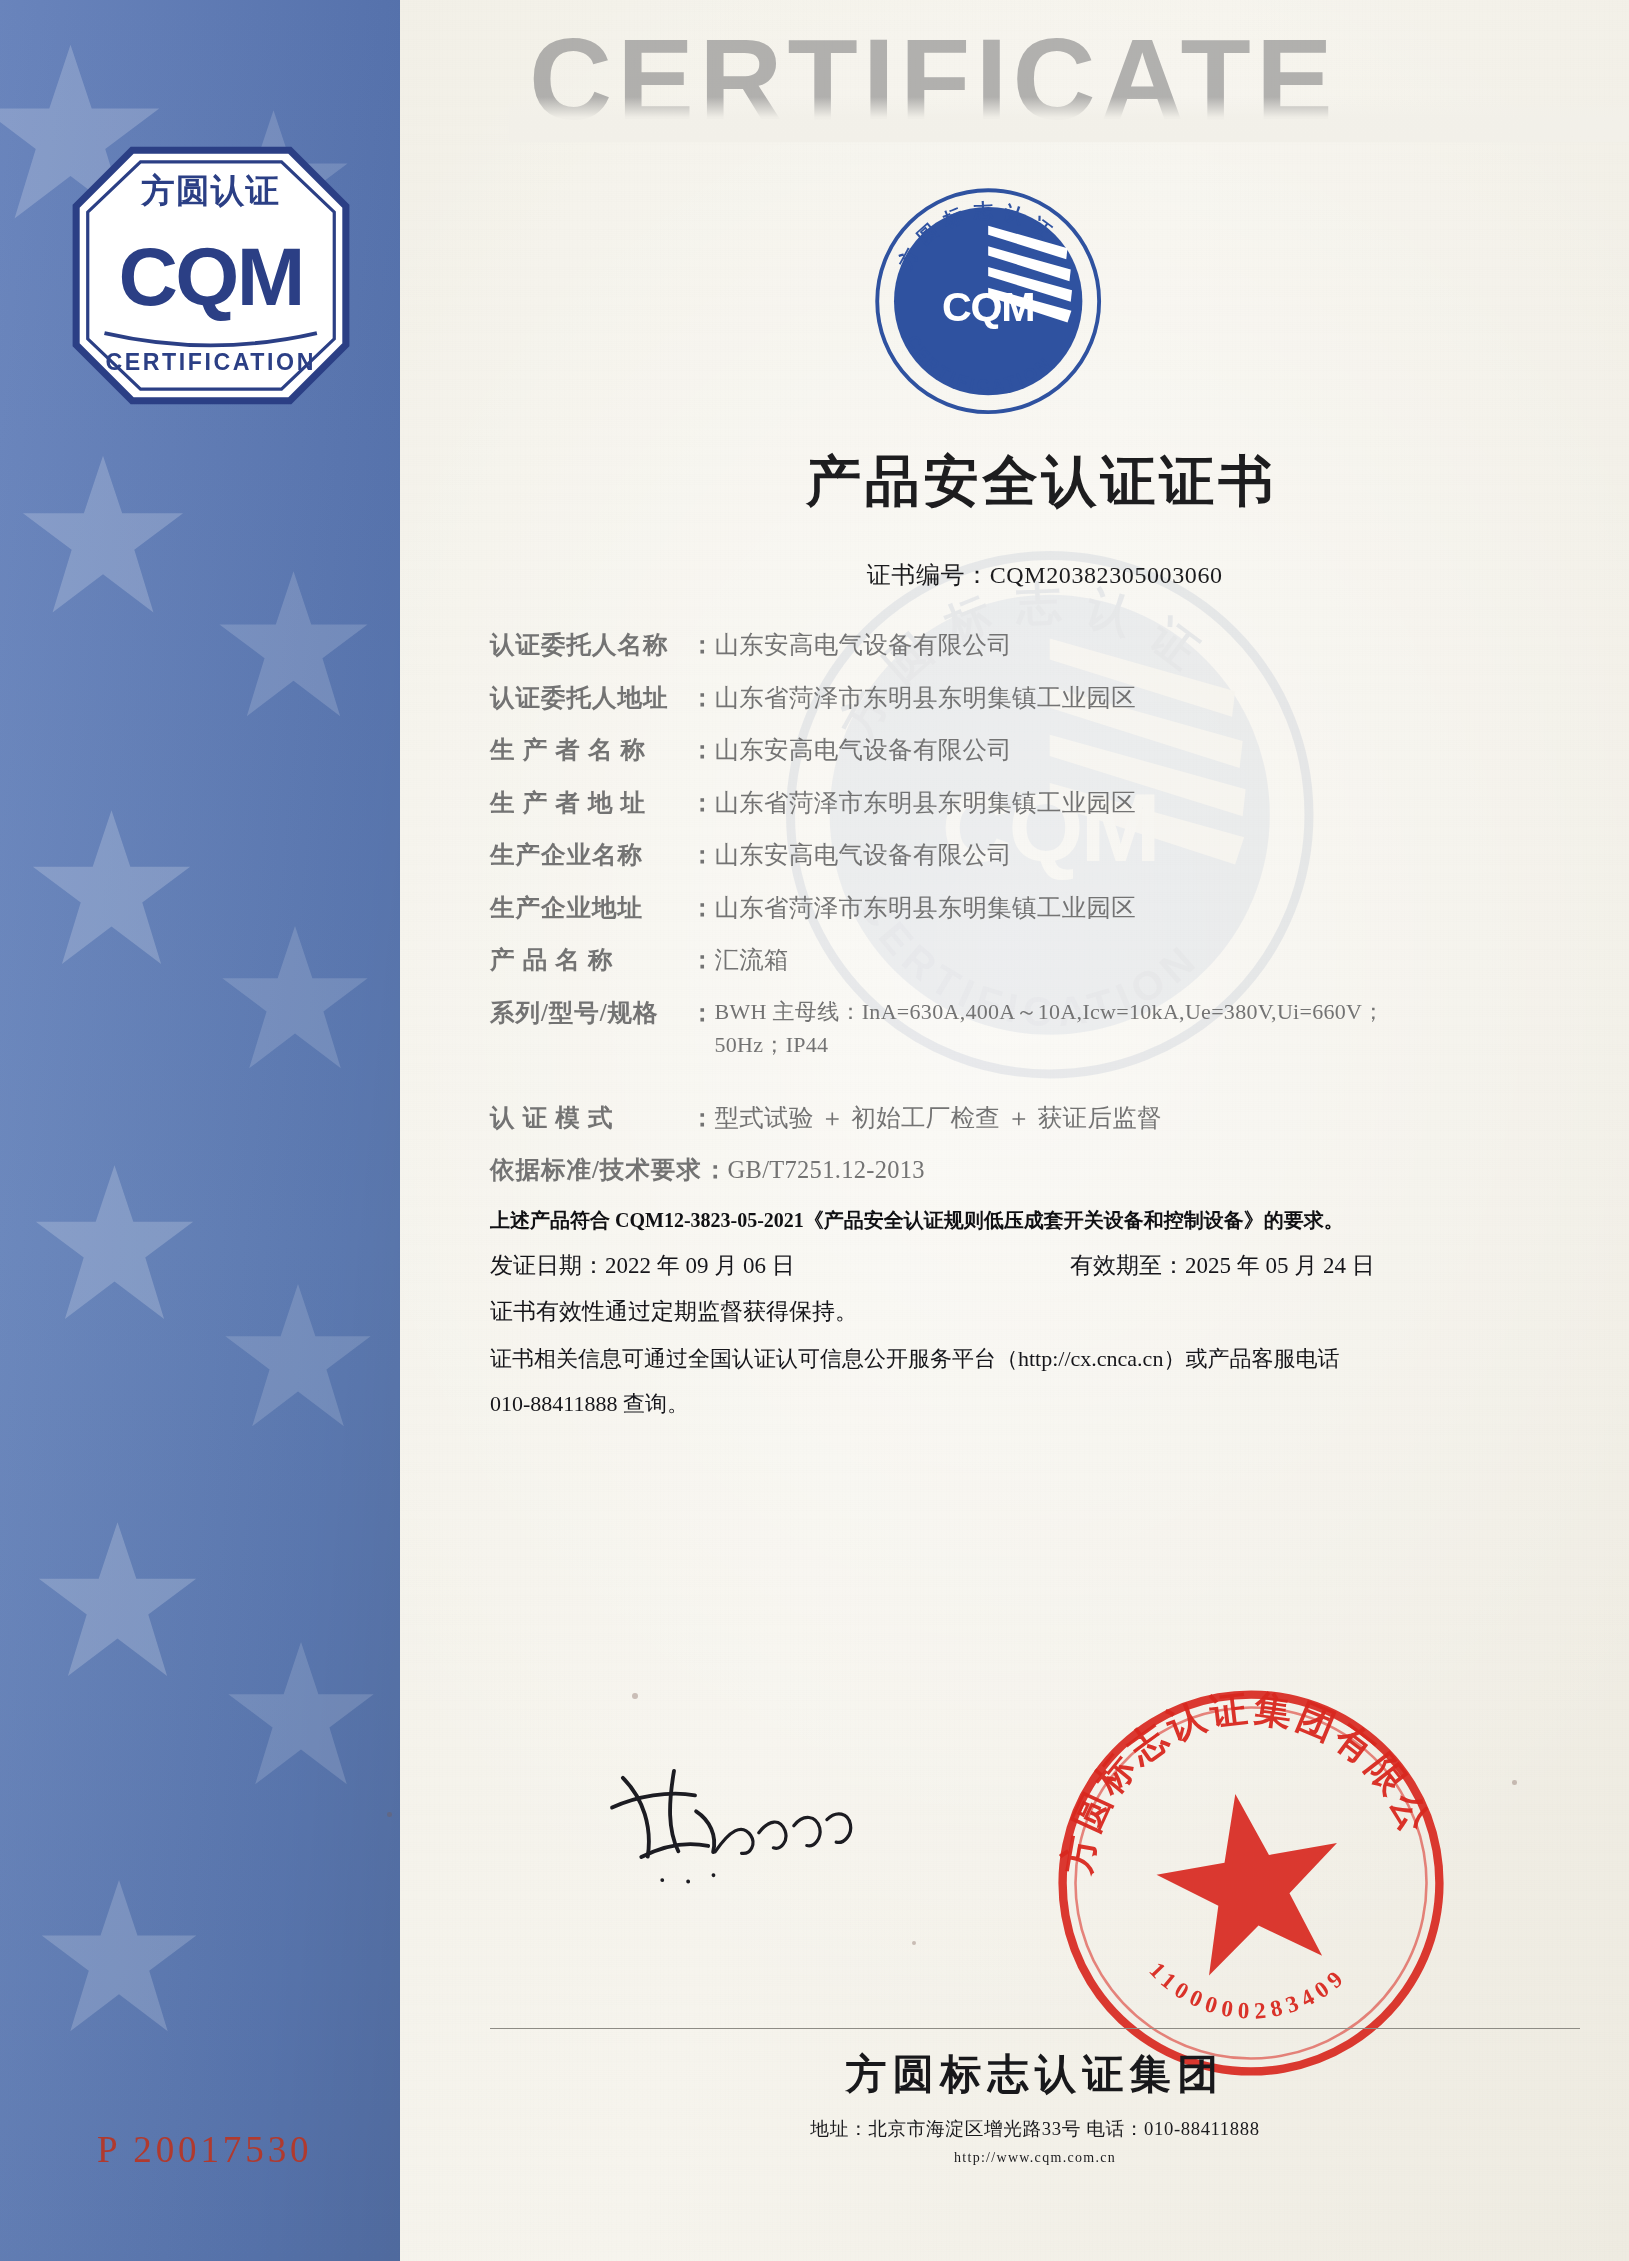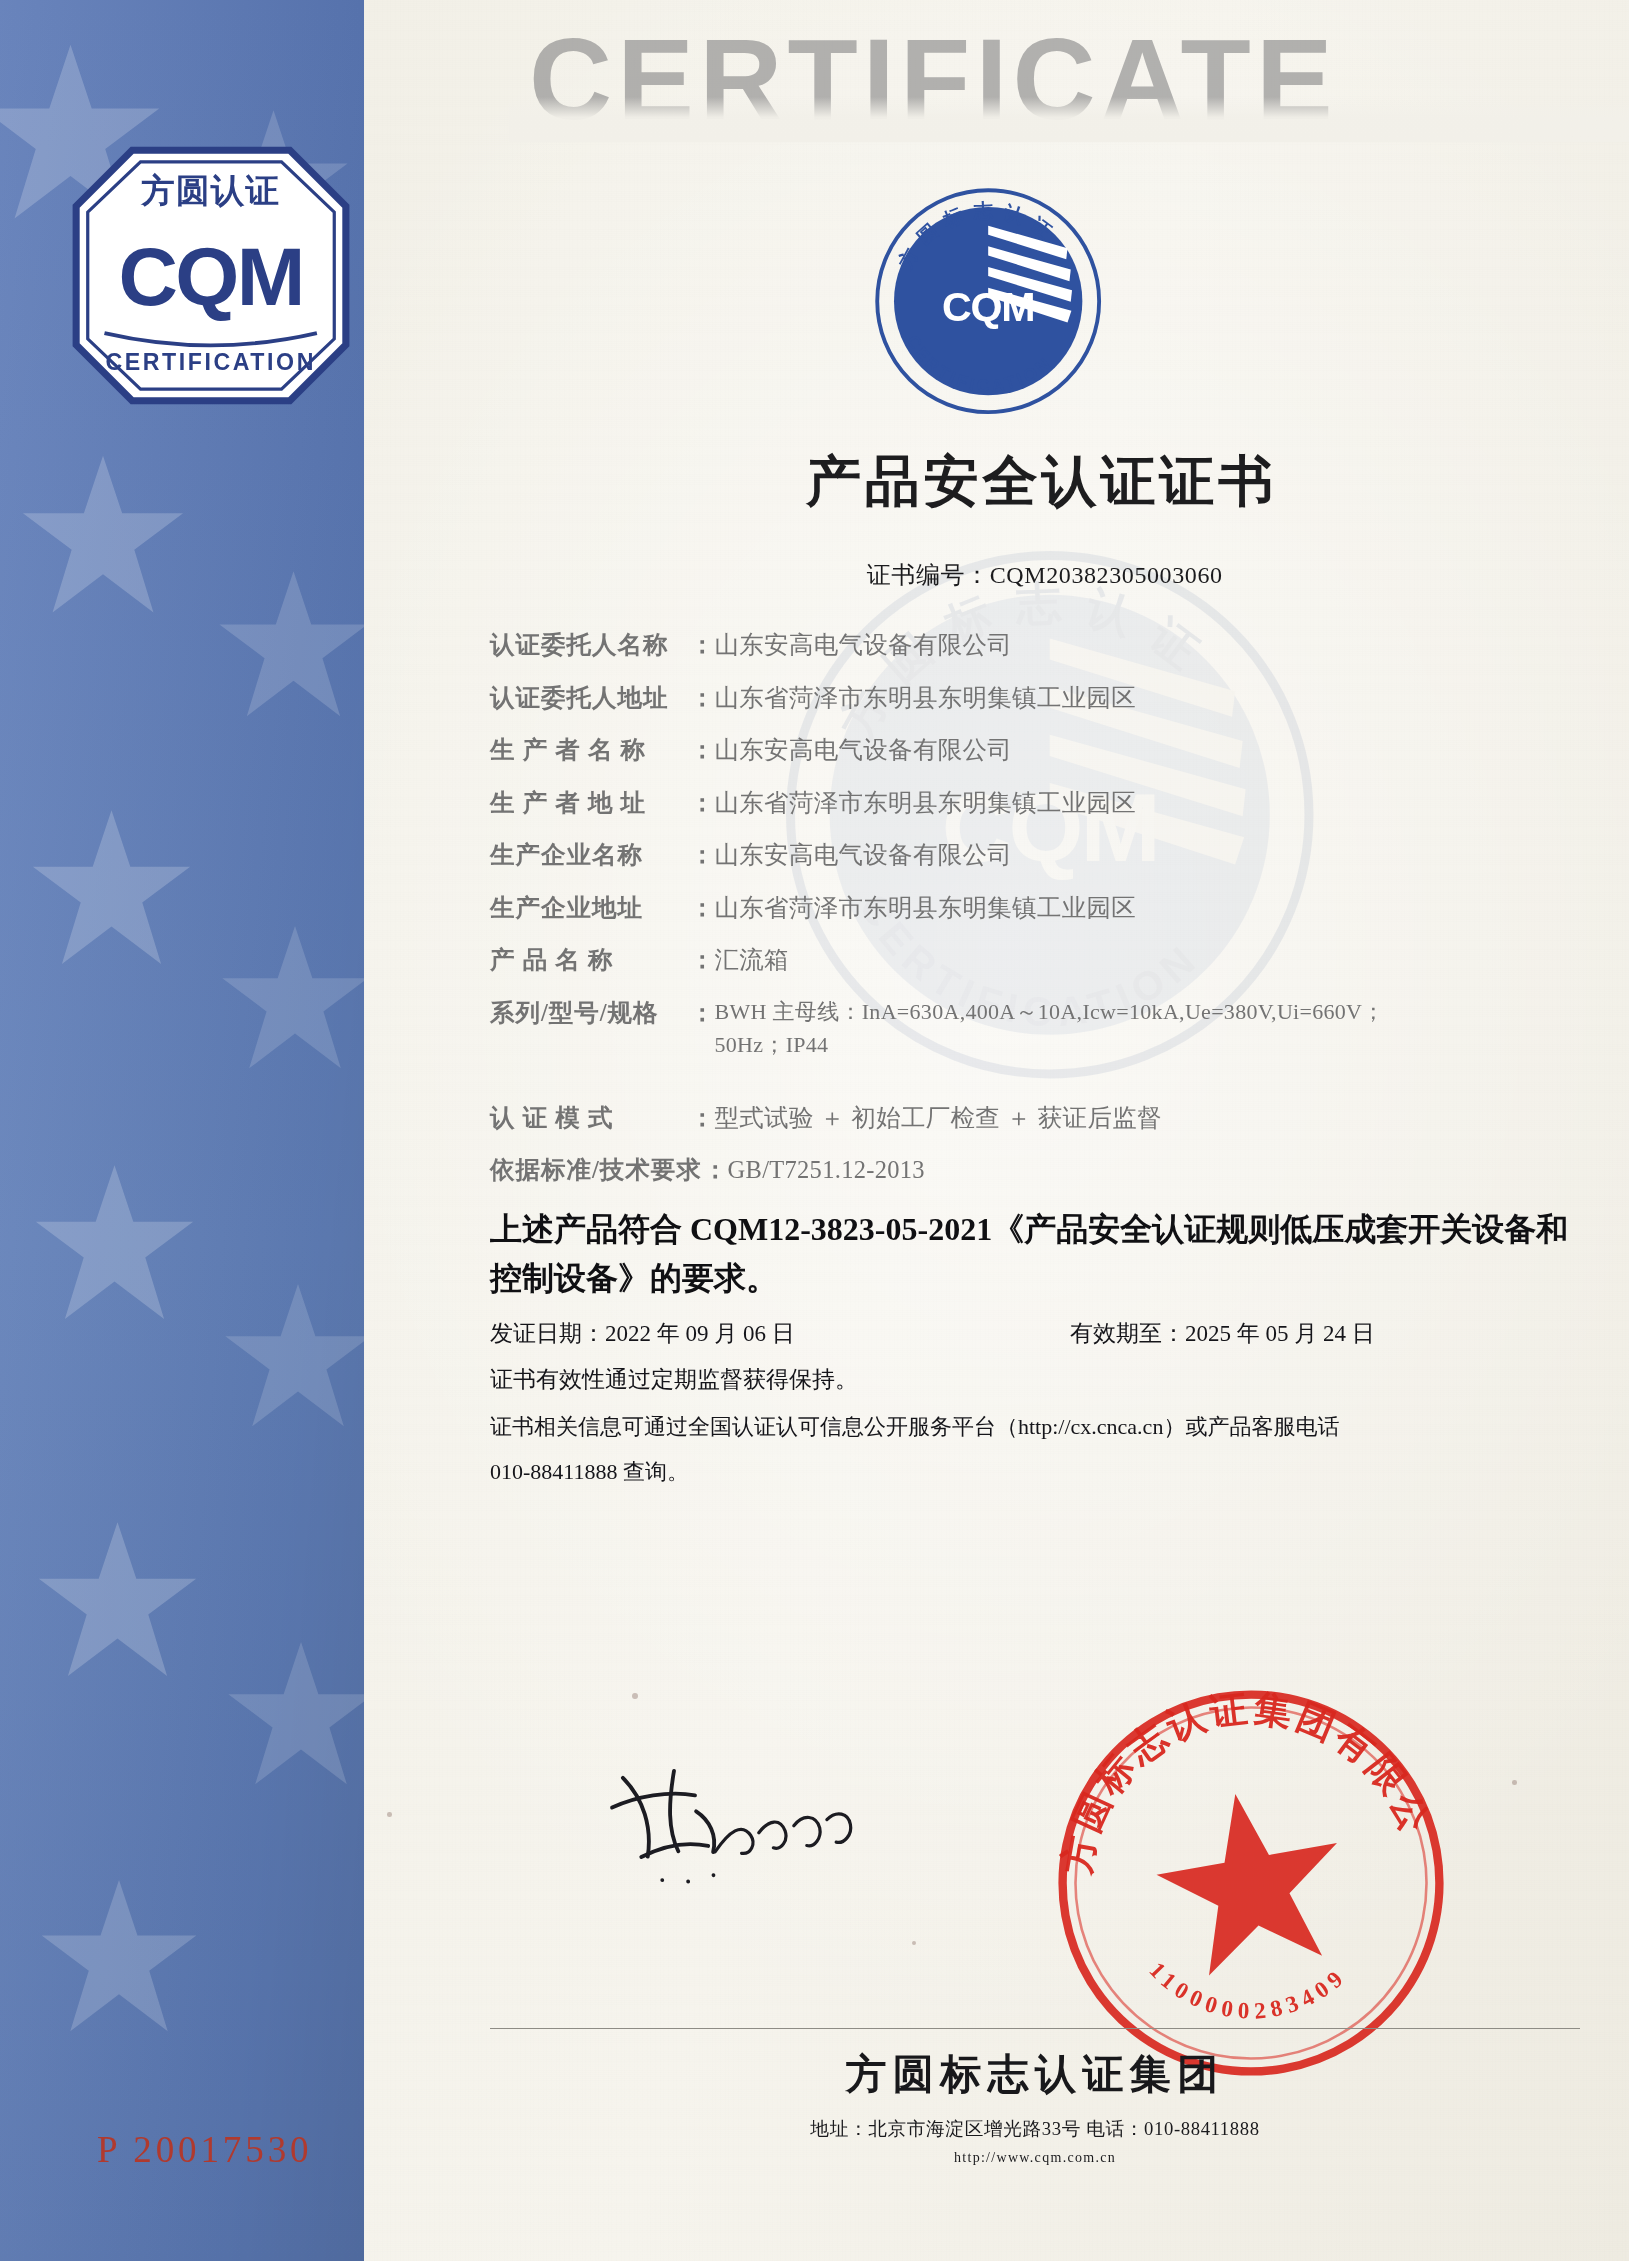--- a/index.html
+++ b/index.html
@@ -30,21 +30,21 @@
     opacity: 0.35;
     background-image:
       repeating-linear-gradient(0deg, rgba(0,0,0,0.012) 0px, rgba(0,0,0,0.012) 0.6px, rgba(255,255,255,0) 0.6px, rgba(255,255,255,0) 1.9px),
       repeating-linear-gradient(90deg, rgba(0,0,0,0.010) 0px, rgba(0,0,0,0.010) 0.6px, rgba(255,255,255,0) 0.6px, rgba(255,255,255,0) 2.6px);
   }
 
   
   .left-band {
     position: absolute;
     left: 0; top: 0;
-    width: 364px;
+    width: 400px;
     height: 2261px;
     background: linear-gradient(180deg, #5876b4 0%, #5b79b6 20%, #6180ba 55%, #5a78b3 100%);
     overflow: hidden;
   }
   .band-shade {
     position:absolute; inset:0;
     background: linear-gradient(95deg, rgba(255,255,255,0.10) 0%, rgba(0,0,0,0.06) 75%, rgba(0,0,0,0.12) 100%);
   }
   .star {
     position: absolute;
@@ -153,21 +153,21 @@
     flex: 1 1 auto;
     letter-spacing: 0.3px;
   }
   .field-value.mono-ish {
     font-size: 22px;
     line-height: 1.5;
   }
   .spacer-sm { height: 22px; }
 
   .statement {
-    font-size: 32px;
+    font-size: 20px;
     font-weight: 700;
     color: #101013;
     line-height: 1.55;
     margin-top: 9px;
     margin-bottom: 14px;
   }
   .dates-row {
     display: flex;
     font-size: 23px;
     color: #15151a;

